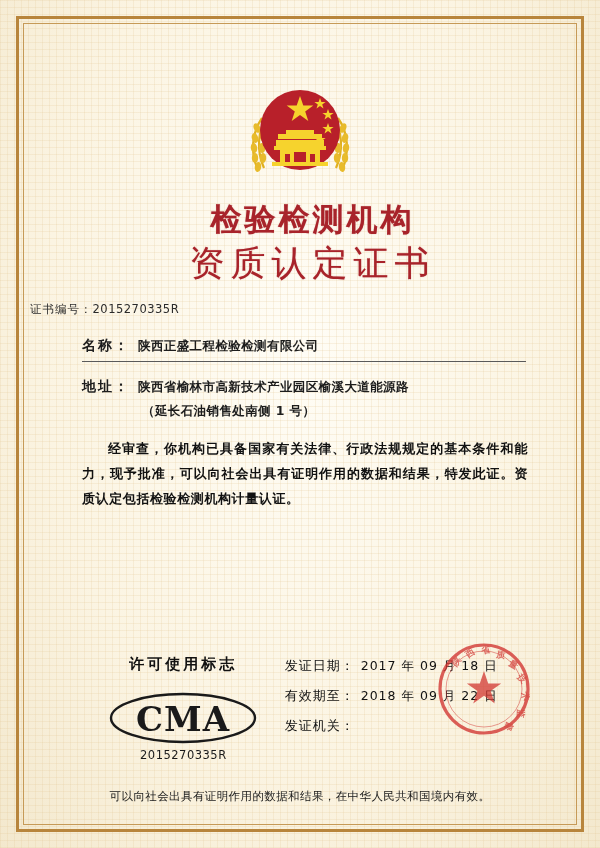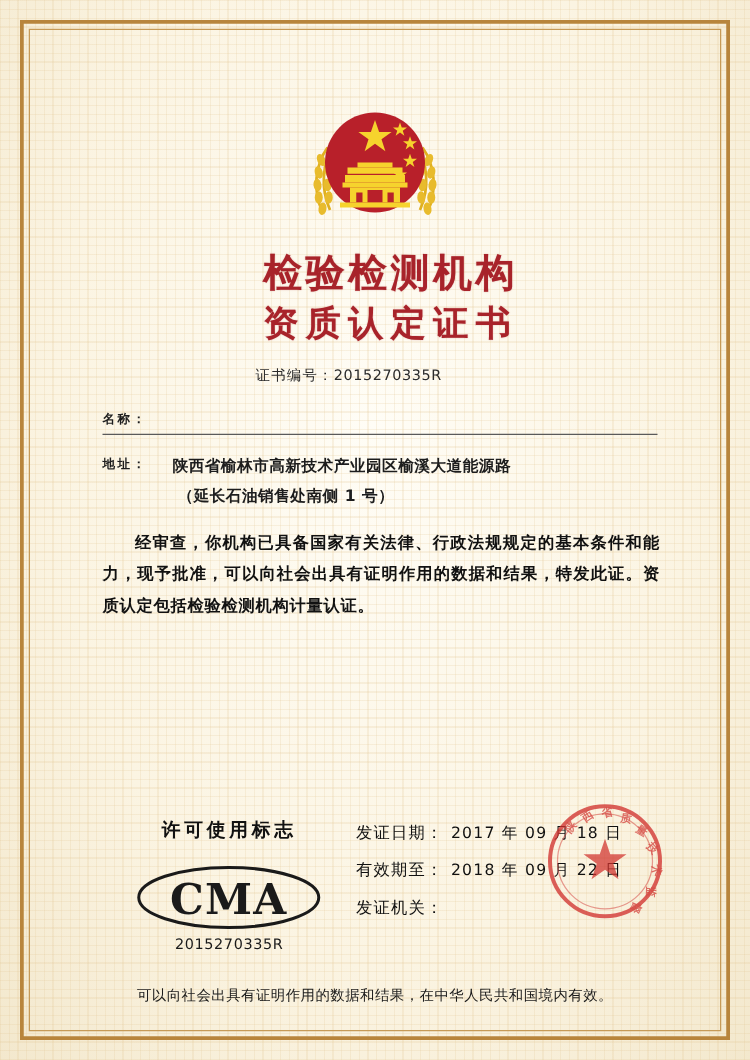--- a/index.html
+++ b/index.html
@@ -86,32 +86,32 @@
     font-family: "DejaVu Serif", "Liberation Serif", serif;
     font-size: 31px;
     font-weight: bold;
     letter-spacing: 3px;
     color: #a8232a;
     line-height: 1.25;
     text-shadow: 0 0 1px rgba(168,35,42,0.5);
   }
   .title-line2 {
     font-family: "DejaVu Serif", "Liberation Serif", serif;
-    font-size: 28px;
-    font-weight: bold;
+    font-size: 35px;
+    font-weight: normal;
     letter-spacing: 6px;
     color: #a8232a;
     line-height: 1.3;
     margin-top: 2px;
     text-shadow: 0 0 1px rgba(168,35,42,0.5);
   }
 
   
   .cert-no {
-    text-align: center;
+    text-align: left;
     font-size: 11.5px;
     color: #2b2b2b;
     margin-top: 16px;
     padding-right: 42px;
     letter-spacing: 0.5px;
   }
   .cert-no .label { letter-spacing: 1px; }
   .cert-no .value { letter-spacing: 0.5px; }
 
   
@@ -124,21 +124,21 @@
   .field-row {
     display: flex;
     align-items: flex-start;
     margin-bottom: 6px;
   }
   .field-label {
     width: 56px;
     flex: 0 0 56px;
     letter-spacing: 2px;
     font-weight: bold;
-    font-size: 10px;
+    font-size: 14px;
   }
   .field-value {
     flex: 1;
     font-weight: bold;
     font-size: 12.5px;
     letter-spacing: 0.4px;
     line-height: 1.5;
   }
   .underline-row {
     border-bottom: 1px solid #5a5a5a;
@@ -323,20 +323,21 @@
       <div class="title-line2">资质认定证书</div>
     </div>
 
     <div class="cert-no">
       <span class="label">证书编号：</span><span class="value">2015270335R</span>
     </div>
 
     <div class="fields">
       <div class="field-row underline-row">
         <div class="field-label">名称：</div>
+        <div class="field-value">陕西正盛工程检验检测有限公司</div>
       </div>
       <div class="field-row">
         <div class="field-label">地址：</div>
         <div class="field-value">陕西省榆林市高新技术产业园区榆溪大道能源路</div>
       </div>
       <div class="addr-second">（延长石油销售处南侧 1 号）</div>
     </div>
 
     <div class="body-text">经审查，你机构已具备国家有关法律、行政法规规定的基本条件和能力，现予批准，可以向社会出具有证明作用的数据和结果，特发此证。资质认定包括检验检测机构计量认证。</div>
 

